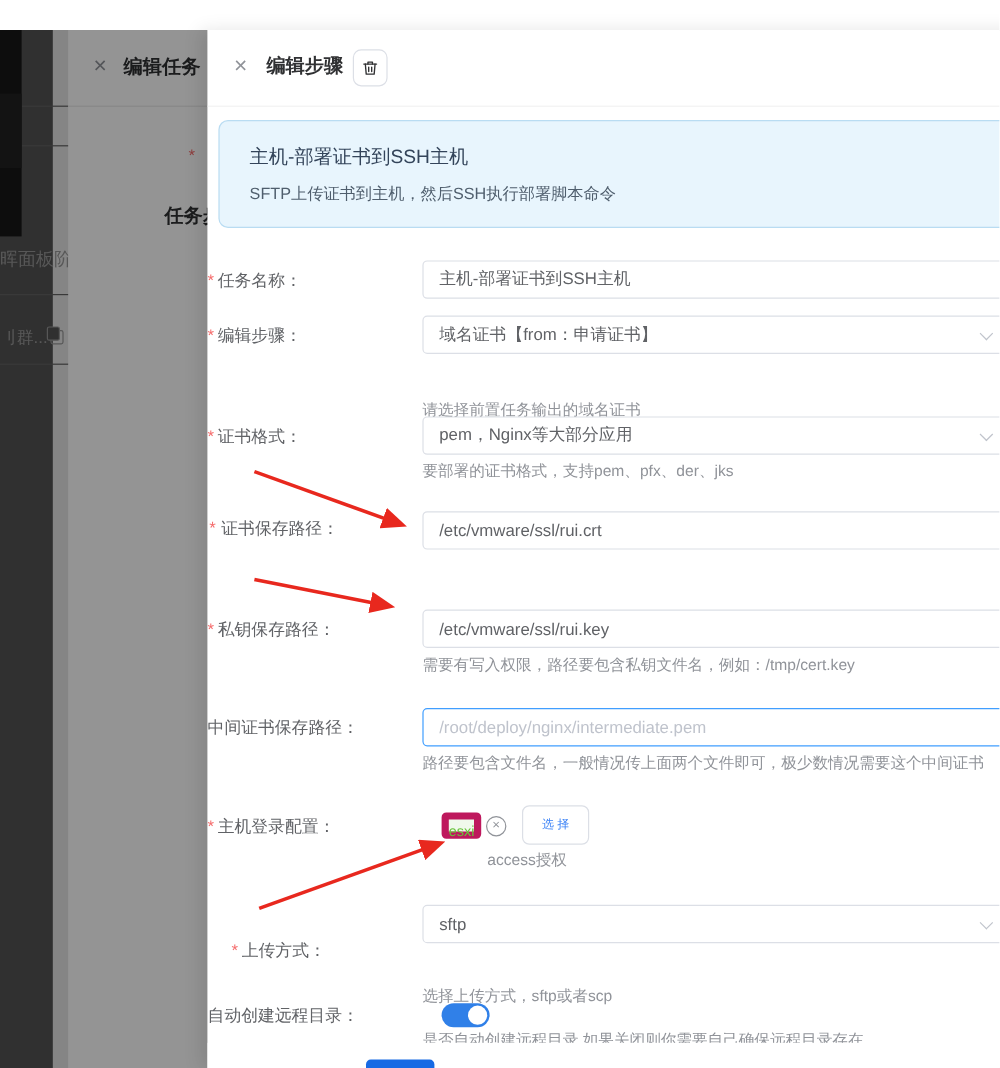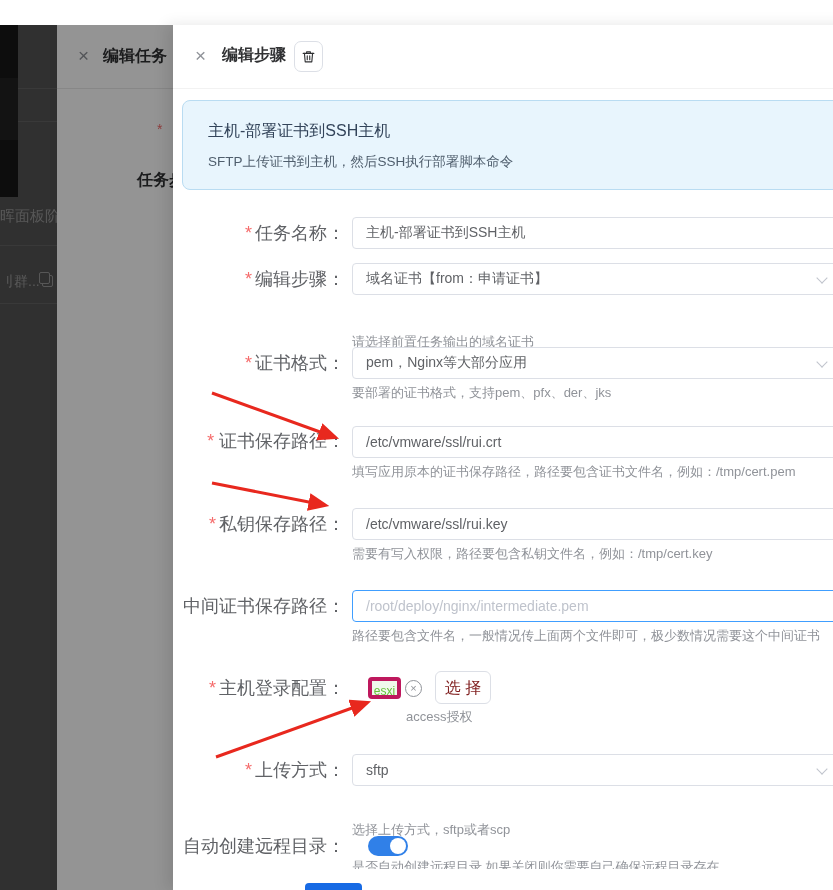--- a/index.html
+++ b/index.html
@@ -1,21 +1,21 @@
 <!DOCTYPE html>
 <html><head>
 <meta charset="utf-8">
 <style>
   * { margin:0; padding:0; box-sizing:border-box; }
   html,body { width:833px; height:890px; background:#fff; }
   body { font-family:"Liberation Sans","DejaVu Sans",sans-serif; }
   #screen { position:relative; width:833px; height:890px; overflow:hidden; background:#fff; }
 
   
-  .bg-strip   { position:absolute; left:0; top:25px; width:57px; height:865px; background:#5d5d5d; }
+  .bg-strip   { position:absolute; left:0; top:25px; width:44px; height:865px; background:#5d5d5d; }
   .bg-sidebar { position:absolute; left:0; top:25px; width:18px; height:172px; background:#1a1a1a; }
   .bg-sidebar .blk1 { position:absolute; left:0; top:53px; width:18px; height:62px; background:#262626; }
   .bg-line { position:absolute; height:1px; background:#6e6e6e; }
   .bg-frag { position:absolute; color:#a9a9a9; white-space:nowrap; overflow:hidden; }
   .copyicon { position:absolute; width:11px; height:12px; border:1px solid #a9a9a9; border-radius:2px; }
   .copyicon:before { content:""; position:absolute; left:-4px; top:-4px; width:9px; height:10px; border:1px solid #a9a9a9; border-radius:2px; background:#5d5d5d; }
 
   
   .drawer1 { position:absolute; left:57px; top:25px; width:116px; height:865px; background:#fff; overflow:hidden; }
   .d1-header { position:absolute; left:0; top:0; width:116px; height:64px; border-bottom:1px solid #e8e8e8; }
@@ -30,31 +30,31 @@
   .drawer2 { position:absolute; left:173px; top:25px; width:700px; height:865px; background:#fff; box-shadow:-6px 0 14px rgba(0,0,0,.10); }
   .d2-header { position:absolute; left:0; top:0; width:700px; height:64px; border-bottom:1px solid #f2f2f2; }
   .d2-close { position:absolute; left:22px; top:21px; font-size:19px; color:#909399; line-height:20px; cursor:pointer; }
   .d2-title { position:absolute; left:49px; top:20px; font-size:16px; font-weight:bold; color:#303133; white-space:nowrap; }
   .trash-btn { position:absolute; left:121px; top:16px; width:29px; height:31px; border:1px solid #dcdfe6; border-radius:7px; background:#fff; display:flex; align-items:center; justify-content:center; color:#303133; cursor:pointer; }
 
   .info-box { position:absolute; left:9px; top:75px; width:660px; height:90px; background:#e8f5fd; border:1px solid #b9dcf2; border-radius:8px; }
   .info-title { position:absolute; left:25px; top:20px; font-size:16px; color:#33445a; white-space:nowrap; }
   .info-desc  { position:absolute; left:25px; top:52px; font-size:13.5px; color:#4f5e6d; white-space:nowrap; }
 
-  .f-label { position:absolute; left:0; width:172px; height:32px; line-height:32px; text-align:right; font-size:18px; color:#606266; white-space:nowrap; }
+  .f-label { position:absolute; left:0; width:172px; height:32px; line-height:32px; text-align:left; font-size:14px; color:#606266; white-space:nowrap; }
   .f-label .star { color:#f56c6c; margin-right:3px; }
   .el-input { position:absolute; left:179px; width:488px; height:32px; border:1px solid #dcdfe6; border-radius:4px; background:#fff; padding:0 30px 0 13px; font-size:14px; color:#606266; font-family:"Liberation Sans","DejaVu Sans",sans-serif; outline:none; }
   .el-input.focused { border-color:#409eff; }
   .el-input::placeholder { color:#bfc3cc; }
   .chev { position:absolute; left:645px; width:8px; height:8px; border-right:1.4px solid #c0c4cc; border-bottom:1.4px solid #c0c4cc; transform:rotate(45deg); }
   .hint { position:absolute; left:179px; font-size:13px; color:#909399; white-space:nowrap; }
 
-  .tag-green { position:absolute; left:195px; width:33px; height:22px; background:#f0f9eb; border:4px solid #be185d; border-radius:4px; color:#67c23a; font-size:12px; line-height:20px; text-align:center; }
+  .tag-green { position:absolute; left:195px; width:33px; height:22px; background:#f0f9eb; border:6px solid #be185d; border-radius:4px; color:#67c23a; font-size:12px; line-height:20px; text-align:center; }
   .tag-remove { position:absolute; left:232px; width:17px; height:17px; border:1px solid #909399; border-radius:50%; color:#909399; font-size:11px; line-height:15px; text-align:center; cursor:pointer; background:#fff; }
-  .choose-btn { position:absolute; left:262px; width:56px; height:33px; background:#fff; border:1px solid #dcdfe6; border-radius:6px; font-size:16px; color:#7f1d1d; line-height:31px; text-align:center; cursor:pointer; white-space:nowrap; }
+  .choose-btn { position:absolute; left:262px; width:56px; height:33px; background:#fff; border:1px solid #dcdfe6; border-radius:6px; font-size:10px; color:#3b82f6; line-height:31px; text-align:center; cursor:pointer; white-space:nowrap; }
 
   .switch { position:absolute; left:195px; width:40px; height:20px; border-radius:10px; background:#3080e8; cursor:pointer; }
   .switch .knob { position:absolute; right:2px; top:2px; width:16px; height:16px; border-radius:50%; background:#fff; }
 
   .footer-mask { position:absolute; left:0; top:844px; width:700px; height:21px; background:#fff; }
   .primary-btn { position:absolute; left:132px; top:858px; width:57px; height:30px; border-radius:4px; background:#176ae4; border:none; cursor:pointer; }
 
   .arrows { position:absolute; left:0; top:0; width:833px; height:890px; pointer-events:none; z-index:50; }
 </style>
 </head>
@@ -113,37 +113,36 @@
     <span class="chev" style="top:249px;"></span>
     <div class="hint" style="top:276px;margin-top:32px;">请选择前置任务输出的域名证书</div>
 
     <div class="f-label" style="top:322px;"><span class="star">*</span><span>证书格式：</span></div>
     <input class="el-input" style="top: 322px;" readonly="" value="pem，Nginx等大部分应用">
     <span class="chev" style="top:333px;"></span>
     <div class="hint" style="top:359px;">要部署的证书格式，支持pem、pfx、der、jks</div>
 
     <div class="f-label" style="top:401px;font-family:Liberation Mono, monospace;"><span class="star">*</span><span>证书保存路径：</span></div>
     <input class="el-input" style="top: 401px;" value="/etc/vmware/ssl/rui.crt">
-    <div class="hint" style="top:438px;">填写应用原本的证书保存路径，路径要包含证书文件名，例如：/tmp/cert.pem</div>
 
     <div class="f-label" style="top:483px;"><span class="star">*</span><span>私钥保存路径：</span></div>
     <input class="el-input" style="top: 483px;" value="/etc/vmware/ssl/rui.key">
     <div class="hint" style="top:520px;">需要有写入权限，路径要包含私钥文件名，例如：/tmp/cert.key</div>
 
     <div class="f-label" style="top:565px;"><span>中间证书保存路径：</span></div>
     <input class="el-input focused" style="top: 565px;" placeholder="/root/deploy/nginx/intermediate.pem">
     <div class="hint" style="top:602px;">路径要包含文件名，一般情况传上面两个文件即可，极少数情况需要这个中间证书</div>
 
     <div class="f-label" style="top:647px; line-height:33px;"><span class="star">*</span><span>主机登录配置：</span></div>
     <span class="tag-green" style="top:652px;">esxi</span>
     <span class="tag-remove" style="top:655px;">×</span>
     <button class="choose-btn" style="top:646px;">选 择</button>
     <div class="hint" style="top:683px; left:192px;margin-left:41px;">access授权</div>
 
-    <div class="f-label" style="top:729px;"><span class="star">*</span><span>上传方式：</span></div>
+    <div class="f-label" style="top:751px;padding-left:20px;"><span class="star">*</span><span>上传方式：</span></div>
     <input class="el-input" style="top: 729px;" readonly="" value="sftp">
     <span class="chev" style="top:740px;"></span>
     <div class="hint" style="top:796px;">选择上传方式，sftp或者scp</div>
 
     <div class="f-label" style="top:805px;"><span>自动创建远程目录：</span></div>
     <div class="switch" style="top:811px;">
         <div class="knob"></div>
       </div>
     <div class="hint" style="top:833px;">是否自动创建远程目录,如果关闭则你需要自己确保远程目录存在</div>
 

